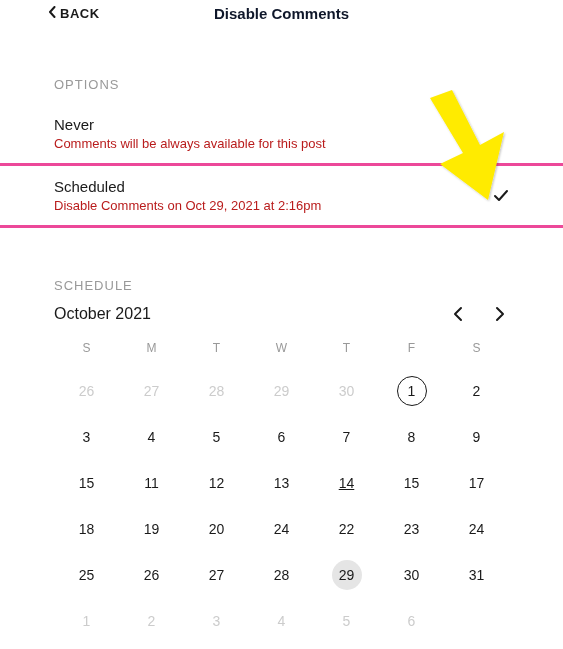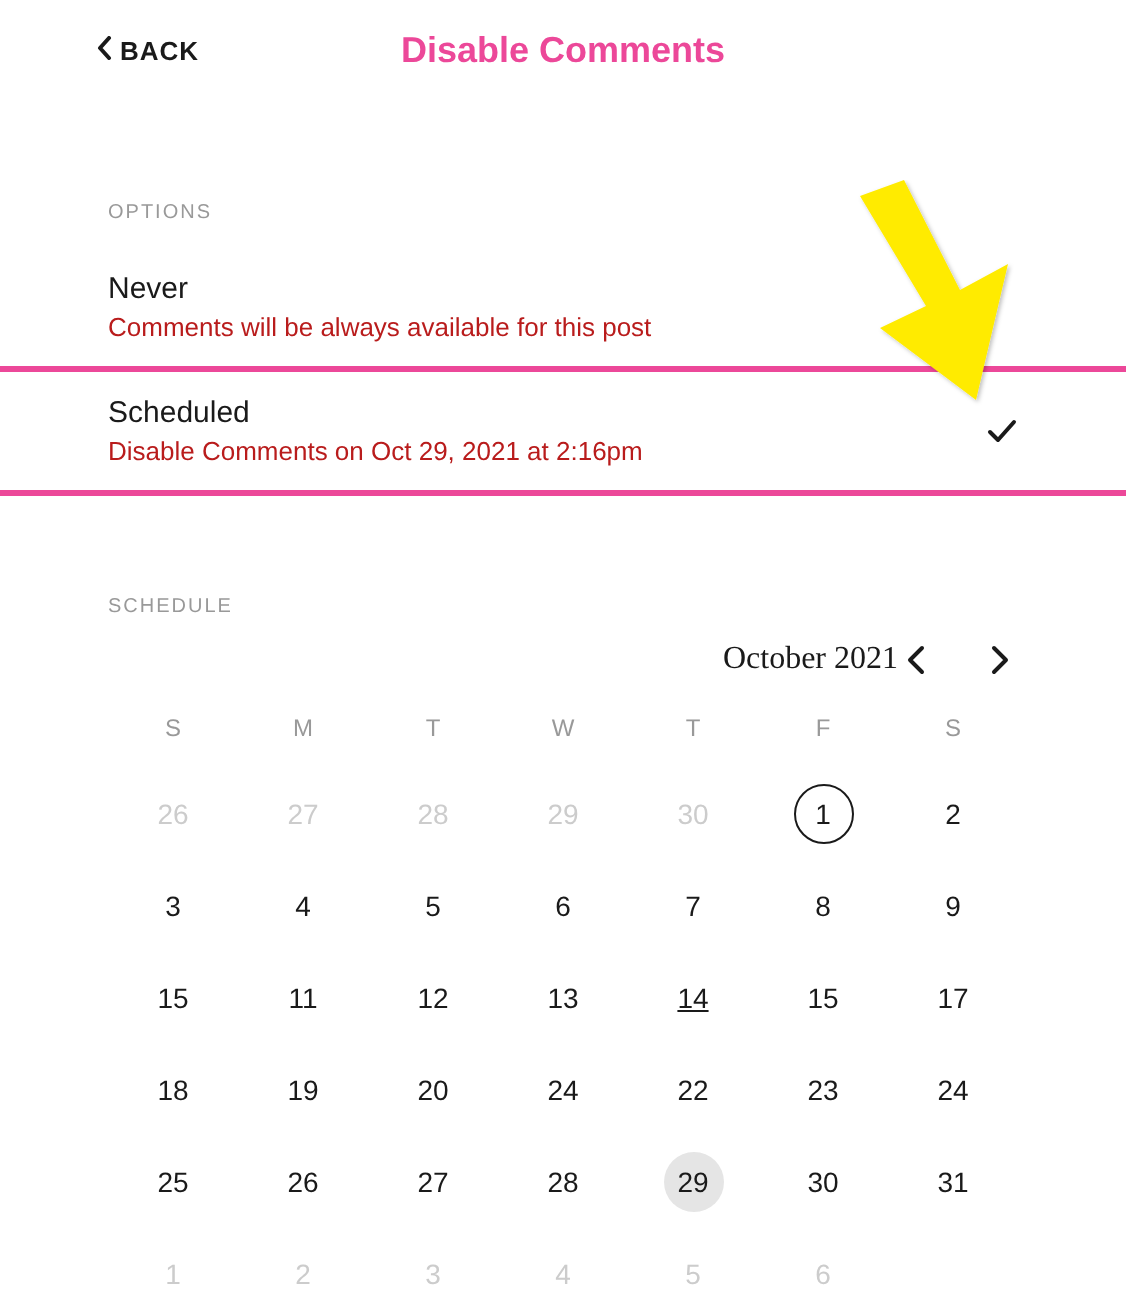--- a/index.html
+++ b/index.html
@@ -5,45 +5,45 @@
     * { margin: 0; padding: 0; box-sizing: border-box; }
     body {
       font-family: -apple-system, BlinkMacSystemFont, "Segoe UI", Helvetica, Arial, sans-serif;
       background: #fff;
       width: 563px;
       color: #1a1a1a;
     }
     .header {
       display: flex;
       align-items: center;
-      padding: 18px 48px;
+      padding: 6px 48px;
       position: relative;
     }
     .back-btn {
       display: inline-flex;
       align-items: center;
       gap: 4px;
       font-size: 13px;
       font-weight: 600;
       letter-spacing: 0.5px;
       cursor: pointer;
       color: #1a1a1a;
     }
     .back-btn svg { width: 8px; height: 12px; }
     .header-title {
       position: absolute;
       left: 0; right: 0;
       text-align: center;
-      font-size: 18px;
+      font-size: 15px;
       font-weight: 600;
-      color: #ec4899;
+      color: #0f172a;
       pointer-events: none;
     }
     .section-label {
-      font-size: 10px;
+      font-size: 13px;
       font-weight: 500;
       letter-spacing: 1px;
       color: #999;
       text-transform: uppercase;
       padding: 0 54px;
       margin-top: 50px;
       margin-bottom: 12px;
     }
     .option-row {
       padding: 12px 54px 12px 54px;
@@ -62,23 +62,22 @@
     }
     .option-sub {
       font-size: 13px;
       color: #b91c1c;
     }
     .check-mark { width: 16px; height: 16px; flex-shrink: 0; }
     .schedule-section { padding: 0 54px; }
     .month-header {
       display: flex;
       align-items: center;
-      justify-content: flex-end;
+      justify-content: space-between;
       margin-bottom: 18px;
-      font-family: Liberation Serif, serif;
     }
     .month-label {
       font-size: 16px;
       font-weight: 500;
       color: #1a1a1a;
     }
     .month-nav {
       display: inline-flex;
       gap: 24px;
     }

